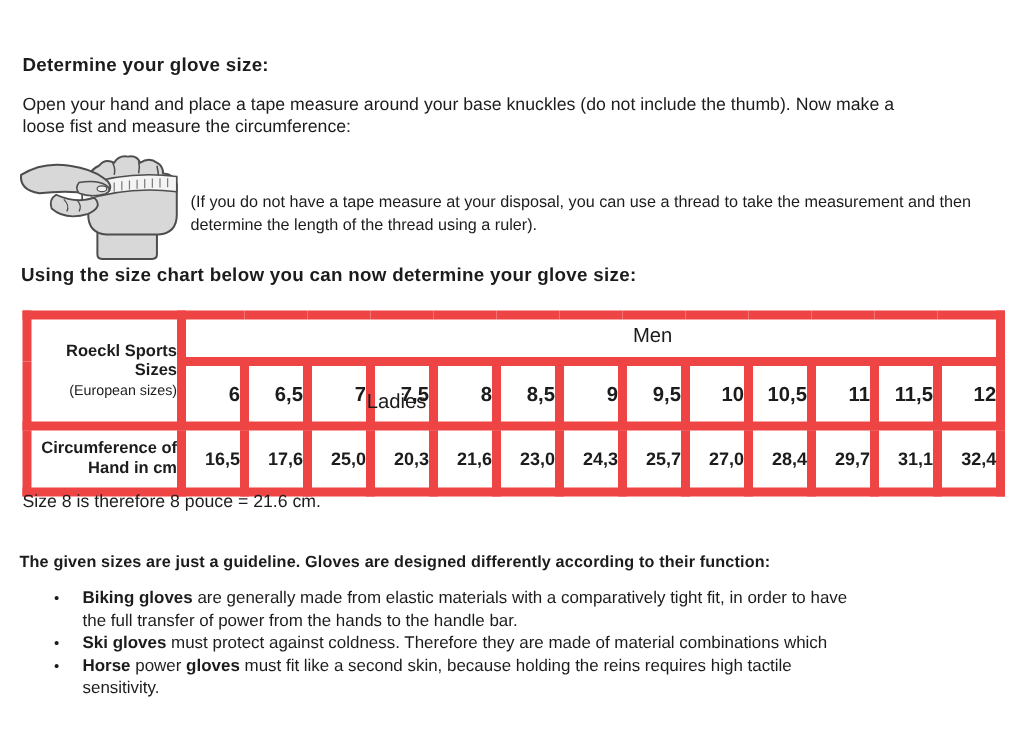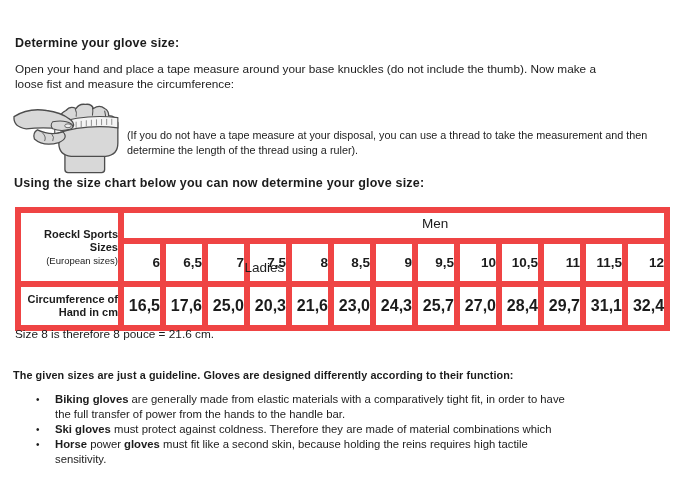--- a/index.html
+++ b/index.html
@@ -17,21 +17,21 @@
   table.size-table { left:15px; top:207px; width:650px; position:absolute;
     border-collapse:collapse; table-layout:fixed; }
   table.size-table td { border:6px solid #ef4444; text-align:right; padding:0; vertical-align:middle; }
   table.size-table { border:2px solid #000; }
   td.rowhead { border-right:1px solid #111; font-weight:bold; font-size:11px; line-height:13px; }
   td.rowhead .sub { font-weight:normal; font-size:9.5px; }
   td.group-cell { position:relative; height:25px; border-bottom:1px solid #111; font-size:13.5px; }
   td.group-cell .grp { position:absolute; top:3px; transform:translateX(-50%); white-space:nowrap; }
   td.size-cell { height:37px; font-weight:bold; font-size:13.5px; }
   td.circhead { height:38px; font-weight:bold; font-size:11px; line-height:13px; border-right:1px solid #111; }
-  td.circ-cell { height:38px; font-weight:bold; font-size:16px; }
+  td.circ-cell { height:38px; font-weight:bold; font-size:12px; }
 
   .pouce { left:15px; top:327px; font-size:11.8px; line-height:15.5px; width:660px; }
   .guideline { left:13px; top:369px; font-size:10.8px; font-weight:bold; letter-spacing:.1px; }
   .bullets { left:36px; top:392px; font-size:11.3px; line-height:15px; width:620px; }
   .bullet { display:flex; }
   .bullet .marker { width:19px; flex:0 0 19px; font-size:10px; }
   .bullet .btext b { font-weight:bold; }
 </style>
 </head>
 <body>

